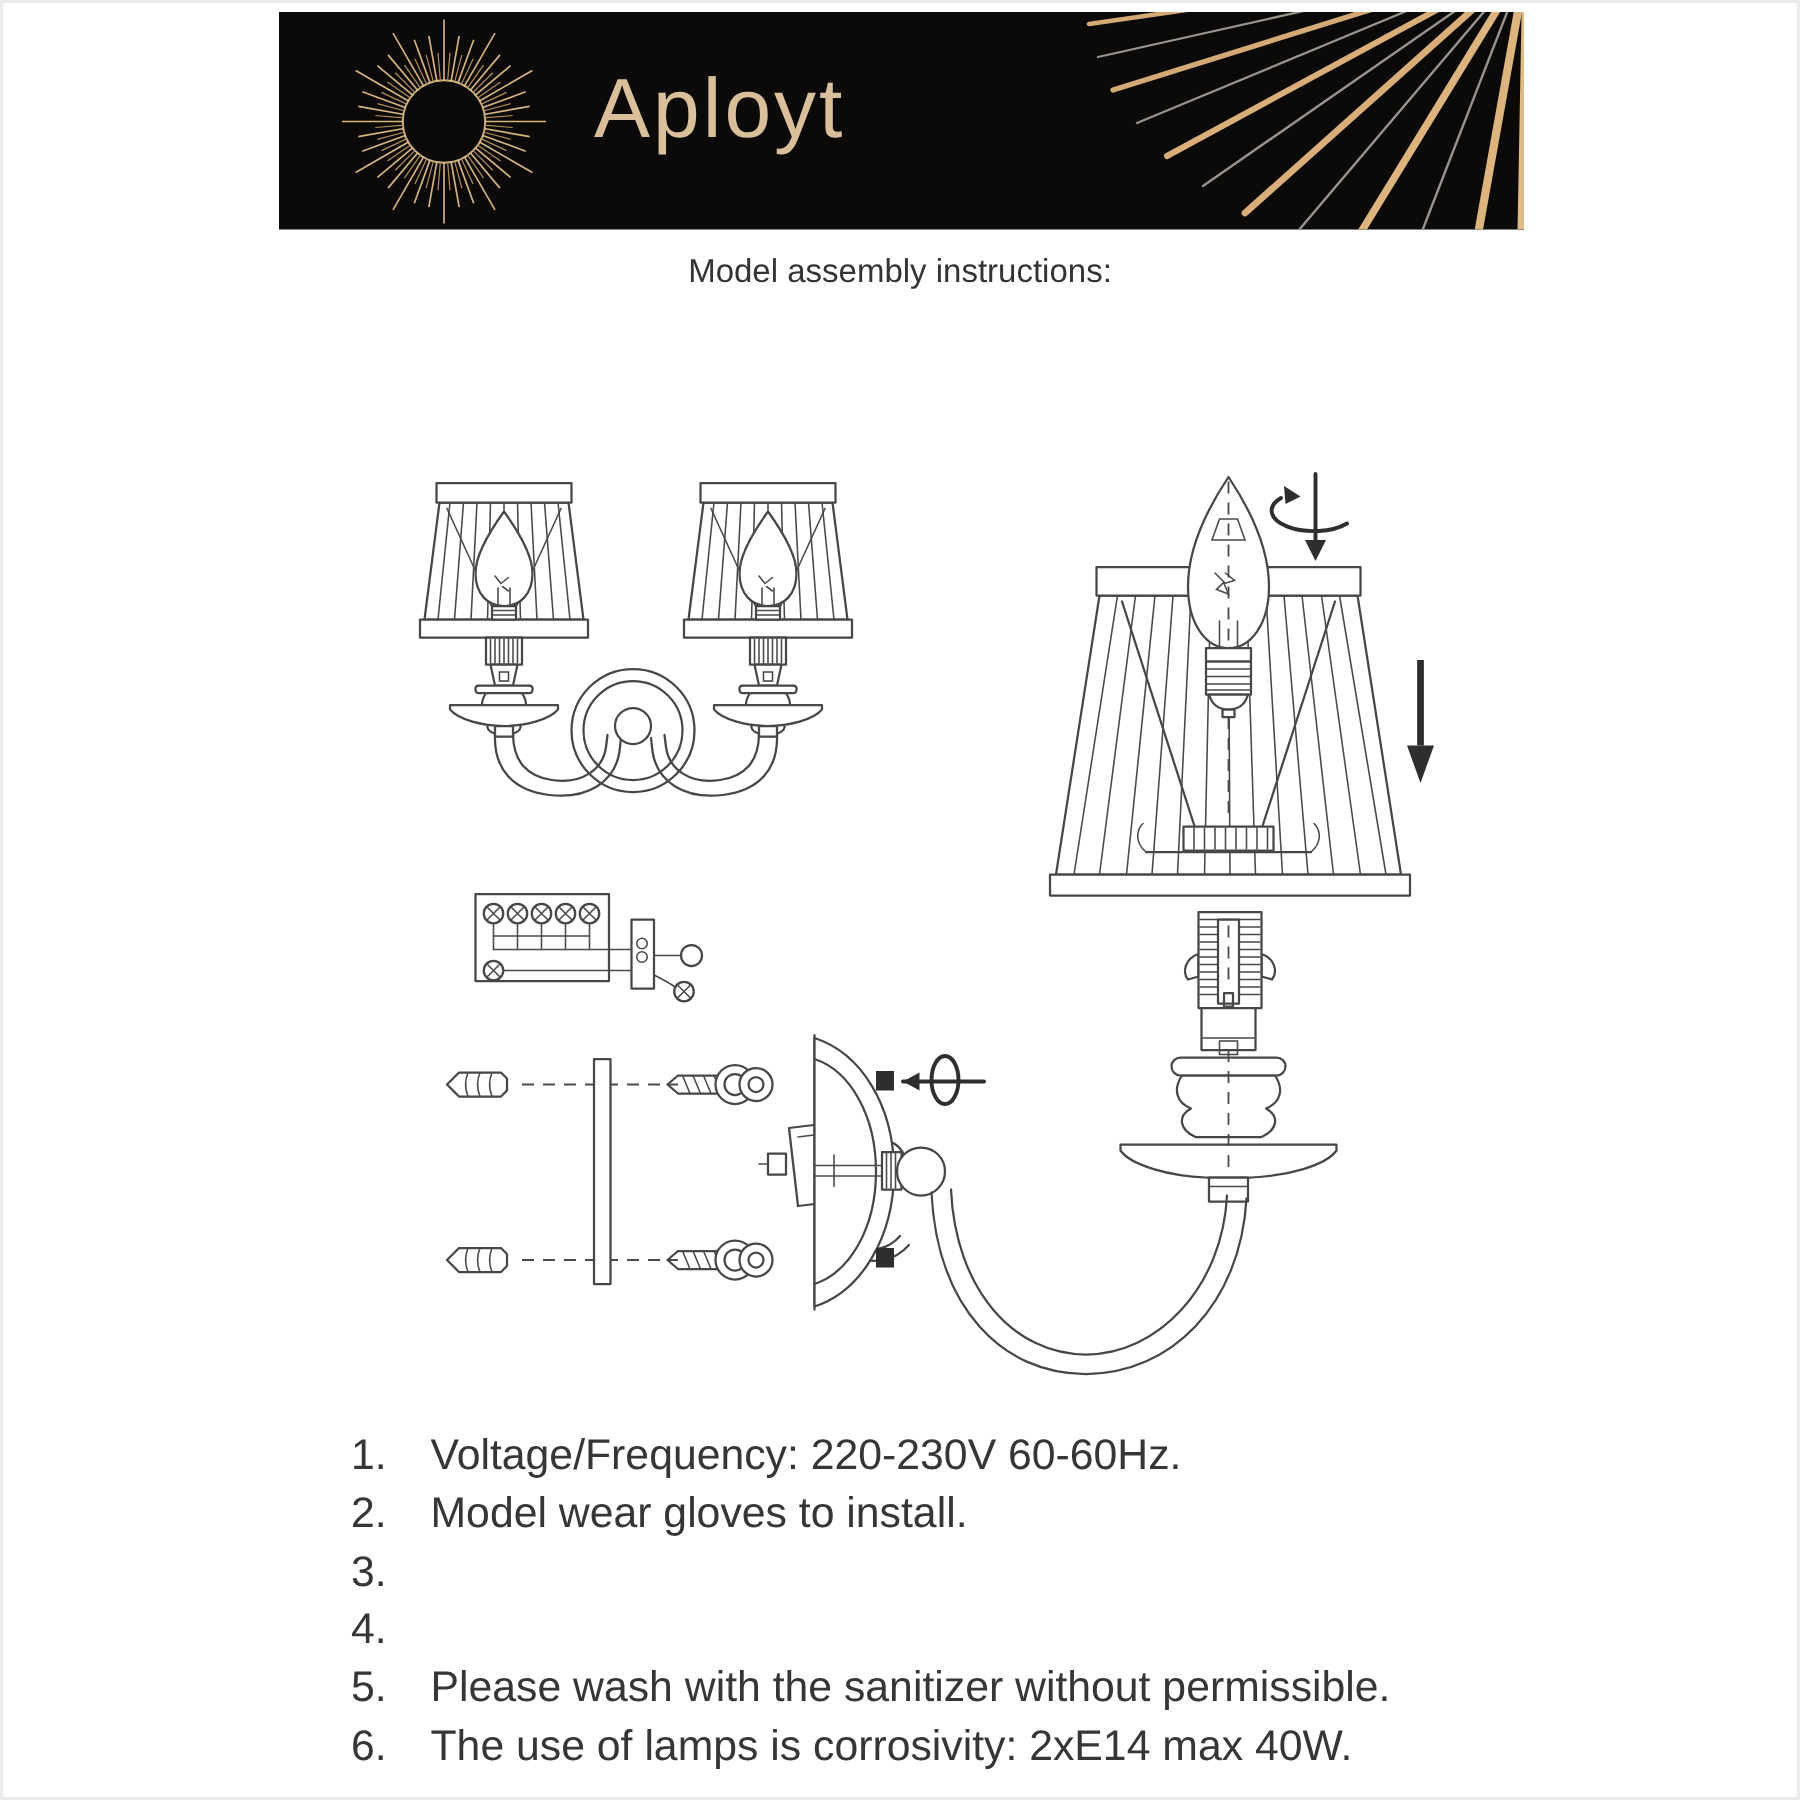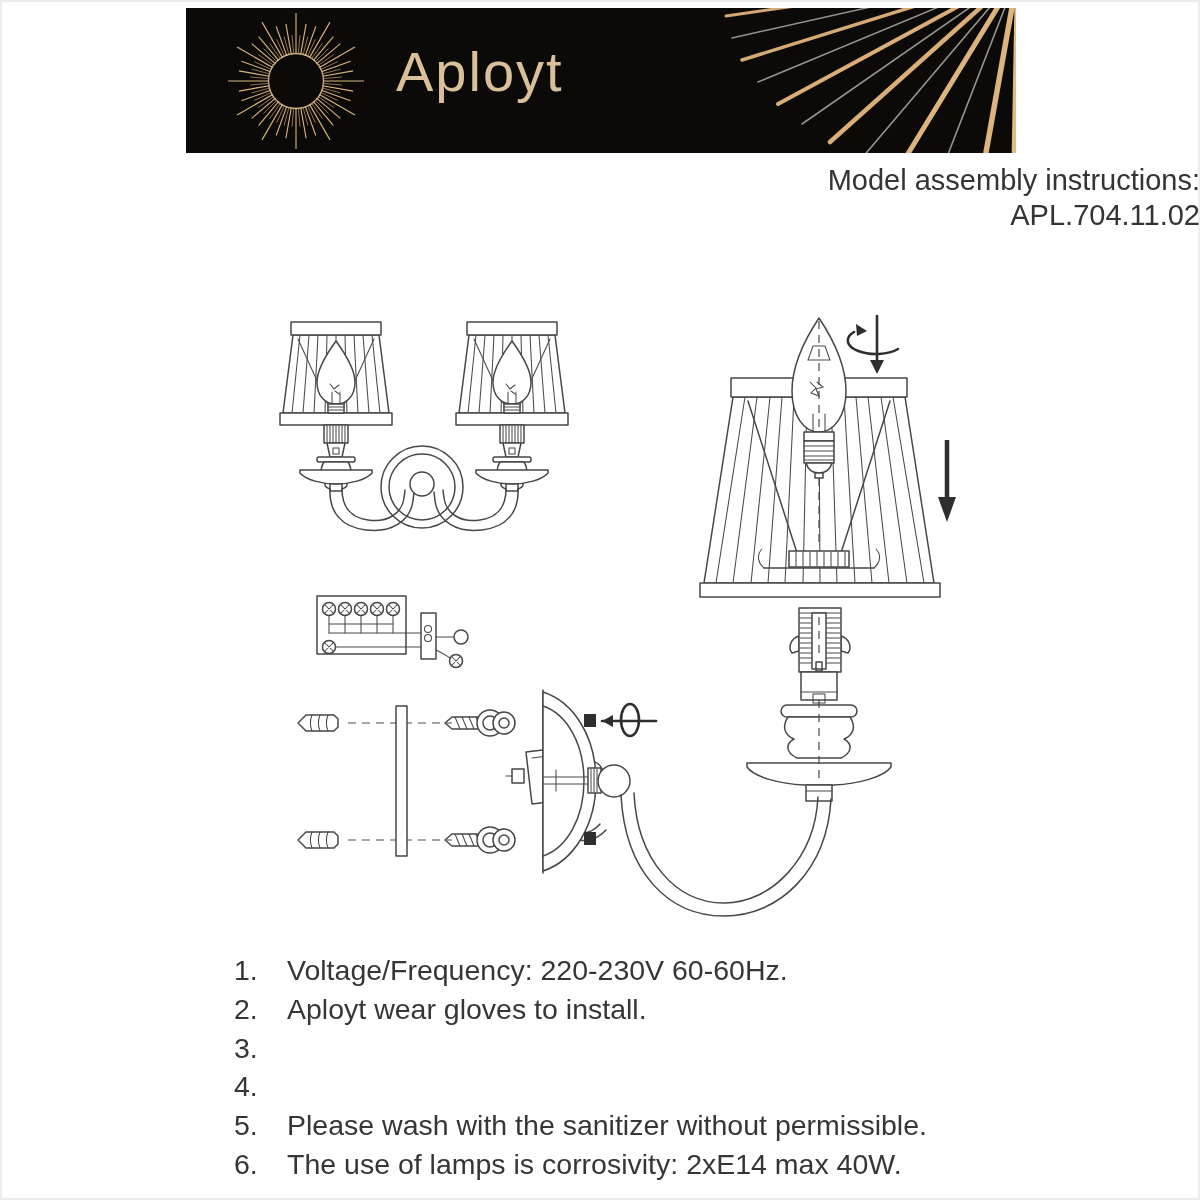--- a/index.html
+++ b/index.html
@@ -5,21 +5,21 @@
   html,body{margin:0;padding:0;background:#fff;}
   .page{position:relative;width:1200px;height:1200px;background:#fff;overflow:hidden;
         font-family:"Liberation Sans", sans-serif; box-shadow: inset 0 0 0 2px #ececec;}
   
   .banner{position:absolute;left:186px;top:8px;width:830px;height:145px;background:#0b0a08;overflow:hidden;}
   .banner svg{position:absolute;left:0;top:0;}
   .brand{position:absolute;left:210px;top:36px;font-size:56px;font-weight:300;letter-spacing:2px;
          color:#d9c09a;line-height:1;}
   
   .title-block{position:absolute;left:0;top:163px;width:1200px;text-align:center;color:#343434;}
-  .title-line{font-size:29px;line-height:35px;text-align:right;}
+  .title-line{font-size:22px;line-height:35px;}
   
   .diagram{position:absolute;left:0;top:0;width:1200px;height:1200px;}
   .ln{fill:none;stroke:#474747;stroke-width:1.5;stroke-linecap:round;stroke-linejoin:round;}
   .lnw{fill:#ffffff;stroke:#474747;stroke-width:1.5;stroke-linejoin:round;}
   .thin{fill:none;stroke:#4a4a4a;stroke-width:1.05;stroke-linecap:round;}
   .dash{fill:none;stroke:#4a4a4a;stroke-width:1.2;stroke-dasharray:8 6;}
   .blk{fill:#2e2e2e;stroke:none;}
   .bold{fill:none;stroke:#2e2e2e;stroke-width:2.6;stroke-linecap:round;}
   
   .list{position:absolute;left:234px;top:953px;color:#363636;}
@@ -130,21 +130,20 @@
           <line x1="832" y1="-34" x2="794" y2="178" stroke="#ddb37e" stroke-width="5.5"></line>
           <line x1="832" y1="-34" x2="828" y2="182" stroke="#e0b983" stroke-width="6"></line>
         </g>
       </g>
     </svg>
     <div class="brand">Aployt</div>
   </div>
 
   <div class="title-block">
     <div class="title-line">Model assembly instructions:</div>
-    <div class="title-line">APL.704.11.02</div>
   </div>
 
   <svg class="diagram" viewBox="0 0 1200 1200">
     <defs>
 
       <g id="lampunit">
         <polygon class="lnw" points="-43,335 43,335 53,413 -53,413"></polygon>
         <g class="thin">
           <line x1="-36" y1="335" x2="-44" y2="413"></line>
             <line x1="-27" y1="335" x2="-33" y2="413"></line>
@@ -395,21 +394,21 @@
     </g>
   </svg>
 
   <div class="list">
     <div class="list-row">
       <span class="list-num">1.</span>
       <span>Voltage/Frequency: 220-230V 60-60Hz.</span>
     </div>
     <div class="list-row">
       <span class="list-num">2.</span>
-      <span>Aployt wear gloves to install.</span>
+      <span>Model wear gloves to install.</span>
     </div>
     <div class="list-row">
       <span class="list-num">3.</span>
     </div>
     <div class="list-row">
       <span class="list-num">4.</span>
     </div>
     <div class="list-row">
       <span class="list-num">5.</span>
       <span>Please wash with the sanitizer without permissible.</span>

